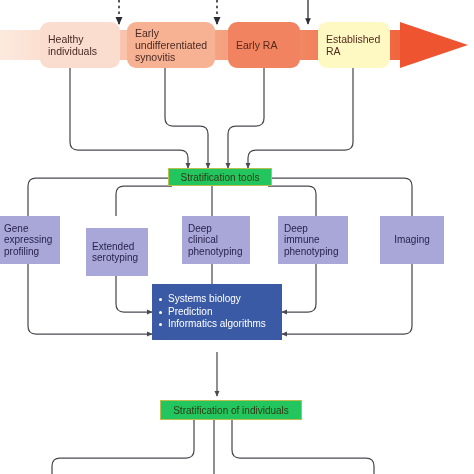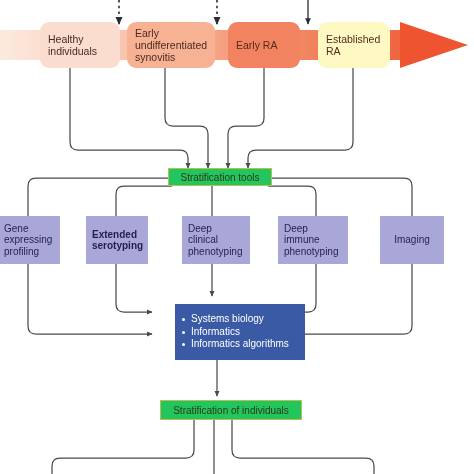--- a/index.html
+++ b/index.html
@@ -142,37 +142,37 @@
     </g>
   </svg>
 
   <div class="node ybox" style="left:168px;top:168px;width:104px;height:18px;">
     <span class="txt">Stratification tools</span>
   </div>
 
   <div class="node pbox" style="left:-2px;top:216px;width:62px;height:48px;">
     <span class="txt">Gene<br>expressing<br>profiling</span>
   </div>
-  <div class="node pbox" style="left:86px;top:216px;width:62px;height:48px;font-weight:bold;">
+  <div class="node pbox" style="left:86px;top:228px;width:62px;height:48px;">
     <span class="txt">Extended<br>serotyping</span>
   </div>
   <div class="node pbox" style="left:182px;top:216px;width:68px;height:48px;">
     <span class="txt">Deep<br>clinical<br>phenotyping</span>
   </div>
   <div class="node pbox" style="left:278px;top:216px;width:70px;height:48px;">
     <span class="txt">Deep<br>immune<br>phenotyping</span>
   </div>
   <div class="node pbox center" style="left:380px;top:216px;width:64px;height:48px;">
     <span class="txt">Imaging</span>
   </div>
 
-  <div class="node bbox" style="left:152px;top:304px;width:130px;height:56px;margin-left:23px;">
+  <div class="node bbox" style="left:152px;top:284px;width:130px;height:56px;">
     <ul class="txt">
         <li>Systems biology</li>
-        <li>Informatics</li>
+        <li>Prediction</li>
         <li>Informatics algorithms</li>
       </ul>
   </div>
 
   <div class="node ybox" style="left:160px;top:400px;width:142px;height:20px;">
     <span class="txt">Stratification of individuals</span>
   </div>
 
 </div>
 

